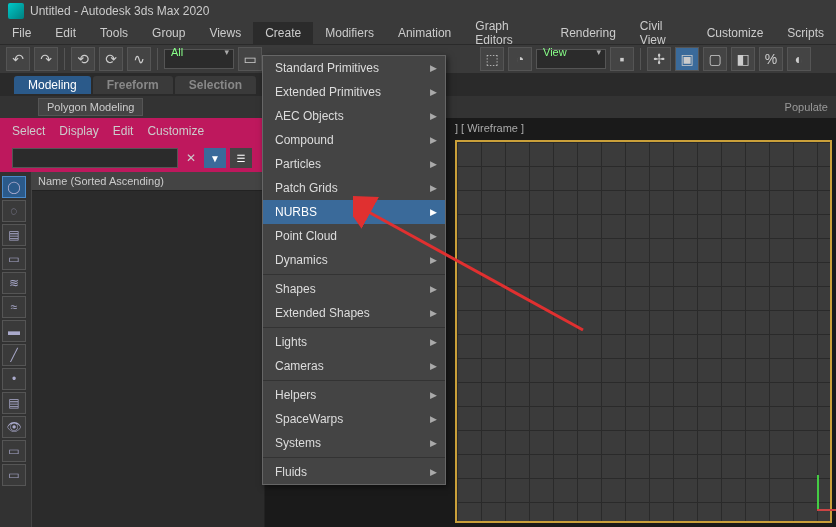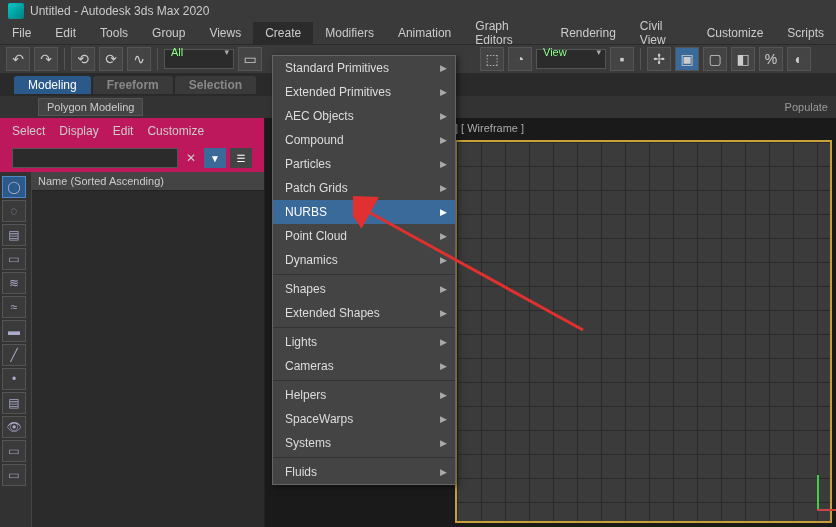--- a/index.html
+++ b/index.html
@@ -55,21 +55,21 @@
             linear-gradient(90deg, #2a2a2a 1px, transparent 1px),
             linear-gradient(#1a1a1a 1px, transparent 1px),
             linear-gradient(90deg, #1a1a1a 1px, transparent 1px);
           background-size: 24px 24px, 24px 24px, 120px 120px, 120px 120px;
           border: 2px solid #caa03a; }
   .axis { position: absolute; bottom: 10px; left: 360px; }
   .axis-y { width: 2px; height: 36px; background: #4c4; position: absolute; bottom: 0; left: 0; }
   .axis-x { width: 36px; height: 2px; background: #c44; position: absolute; bottom: 0; left: 0; }
   
   
-  .dropdown { position: absolute; top: 55px; left: 272px; width: 184px; background: #444; border: 1px solid #666; box-shadow: 2px 2px 6px rgba(0,0,0,.5); z-index: 100; }
+  .dropdown { position: absolute; top: 55px; left: 262px; width: 184px; background: #444; border: 1px solid #666; box-shadow: 2px 2px 6px rgba(0,0,0,.5); z-index: 100; }
   .dd-item { height: 24px; display: flex; align-items: center; padding: 0 12px; color: #ddd; position: relative; }
   .dd-item .arr { position: absolute; right: 8px; font-size: 9px; color: #aaa; }
   .dd-item.hl { background: #3a6a9a; color: #fff; }
   .dd-item.hl .arr { color: #fff; }
   .dd-sep { height: 1px; background: #333; margin: 2px 0; }
   
   
   .arrow-svg { position: absolute; top: 140px; left: 353px; z-index: 200; pointer-events: none; }
   
   .watermark { position: absolute; top: 30px; left: 60px; font-size: 22px; font-weight: bold; color: rgba(20,80,120,.55); letter-spacing: 2px; z-index: 50; }

